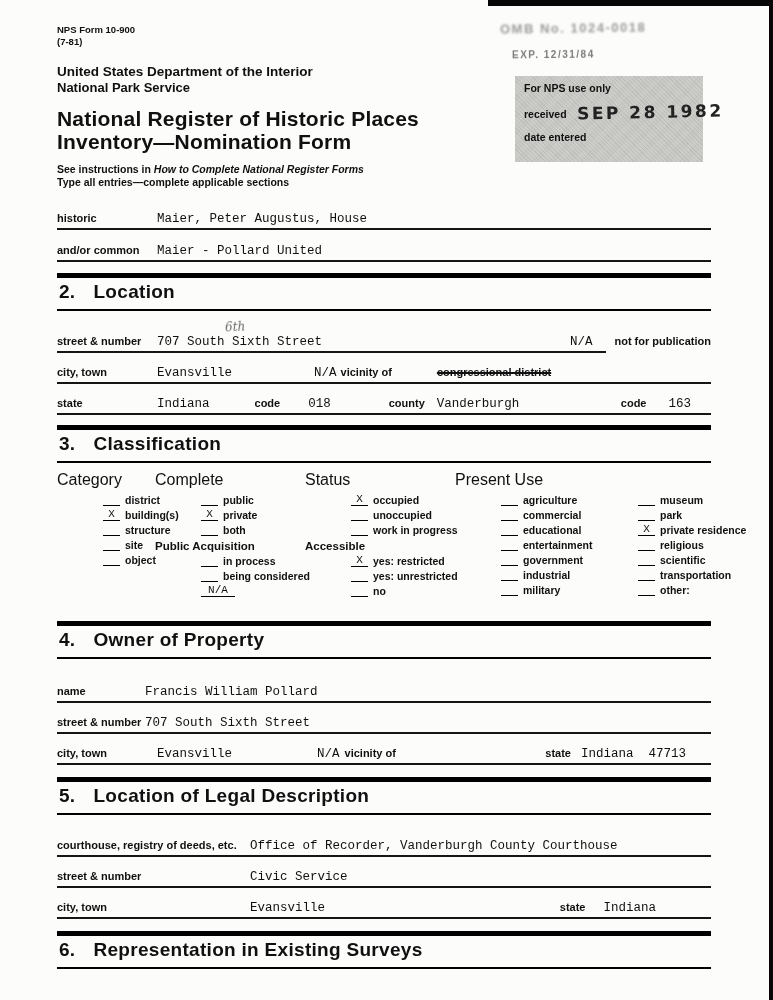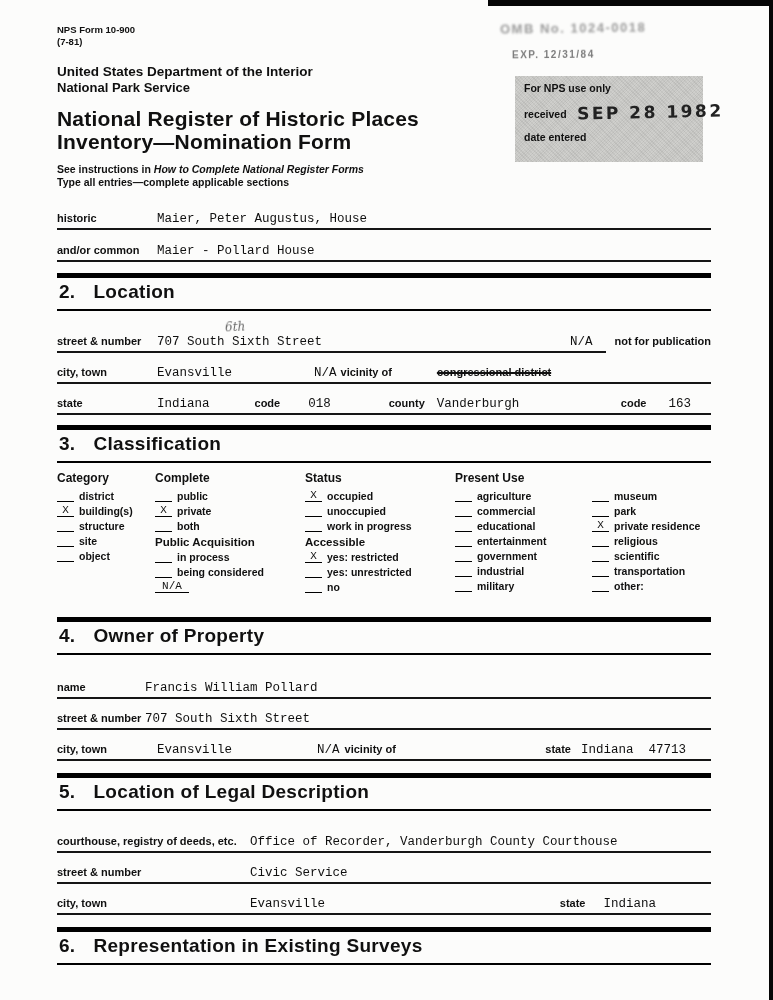--- a/index.html
+++ b/index.html
@@ -77,23 +77,23 @@
 
   .blank {
     display:inline-block; min-width:17px; height:12px;
     border-bottom:1.6px solid #000; text-align:center;
     font-family:"Liberation Mono", monospace; font-size:11px; line-height:1;
   }
 
   
   .classgrid { display:flex; margin-top:8px; }
   .ccol { flex:none; }
-  .chead { font-size:12px; font-weight:bold; margin-bottom:5px; }
+  .chead { font-size:16px; font-weight:normal; margin-bottom:5px; }
   .csub { font-size:11.5px; font-weight:bold; margin-top:4px; }
-  .ci { display:flex; align-items:flex-start; margin-top:3px; }
+  .ci { display:flex; align-items:flex-start; margin-top:3px;margin-left:46px; }
   .ci .blank { margin-right:5px; }
   .cilbl { font-size:10.5px; font-weight:bold; white-space:nowrap; }
 </style>
 </head>
 <body>
 
 <div class="scan-top-bar"></div>
 <div class="scan-right-bar"></div>
 
 <div class="page">
@@ -127,21 +127,21 @@
   </div>
   <div class="instr2">Type all entries—complete applicable sections</div>
 
   <section>
     <div class="row" style="margin-top:24px">
       <span class="lbl w100">historic</span>
       <span class="typed">Maier, Peter Augustus, House</span>
     </div>
     <div class="row" style="margin-top:14px">
       <span class="lbl w100">and/or common</span>
-      <span class="typed">Maier - Pollard House</span>
+      <span class="typed">Maier - Pollard United</span>
     </div>
   </section>
 
   <section>
     <div class="sechead" style="margin-top:11px">
       <span>2.</span><span class="sectitle">Location</span>
     </div>
     <div class="rowwrap" style="margin-top:24px">
       <div class="seg sp" style="position:relative">
         <span class="pencil">6th</span>

